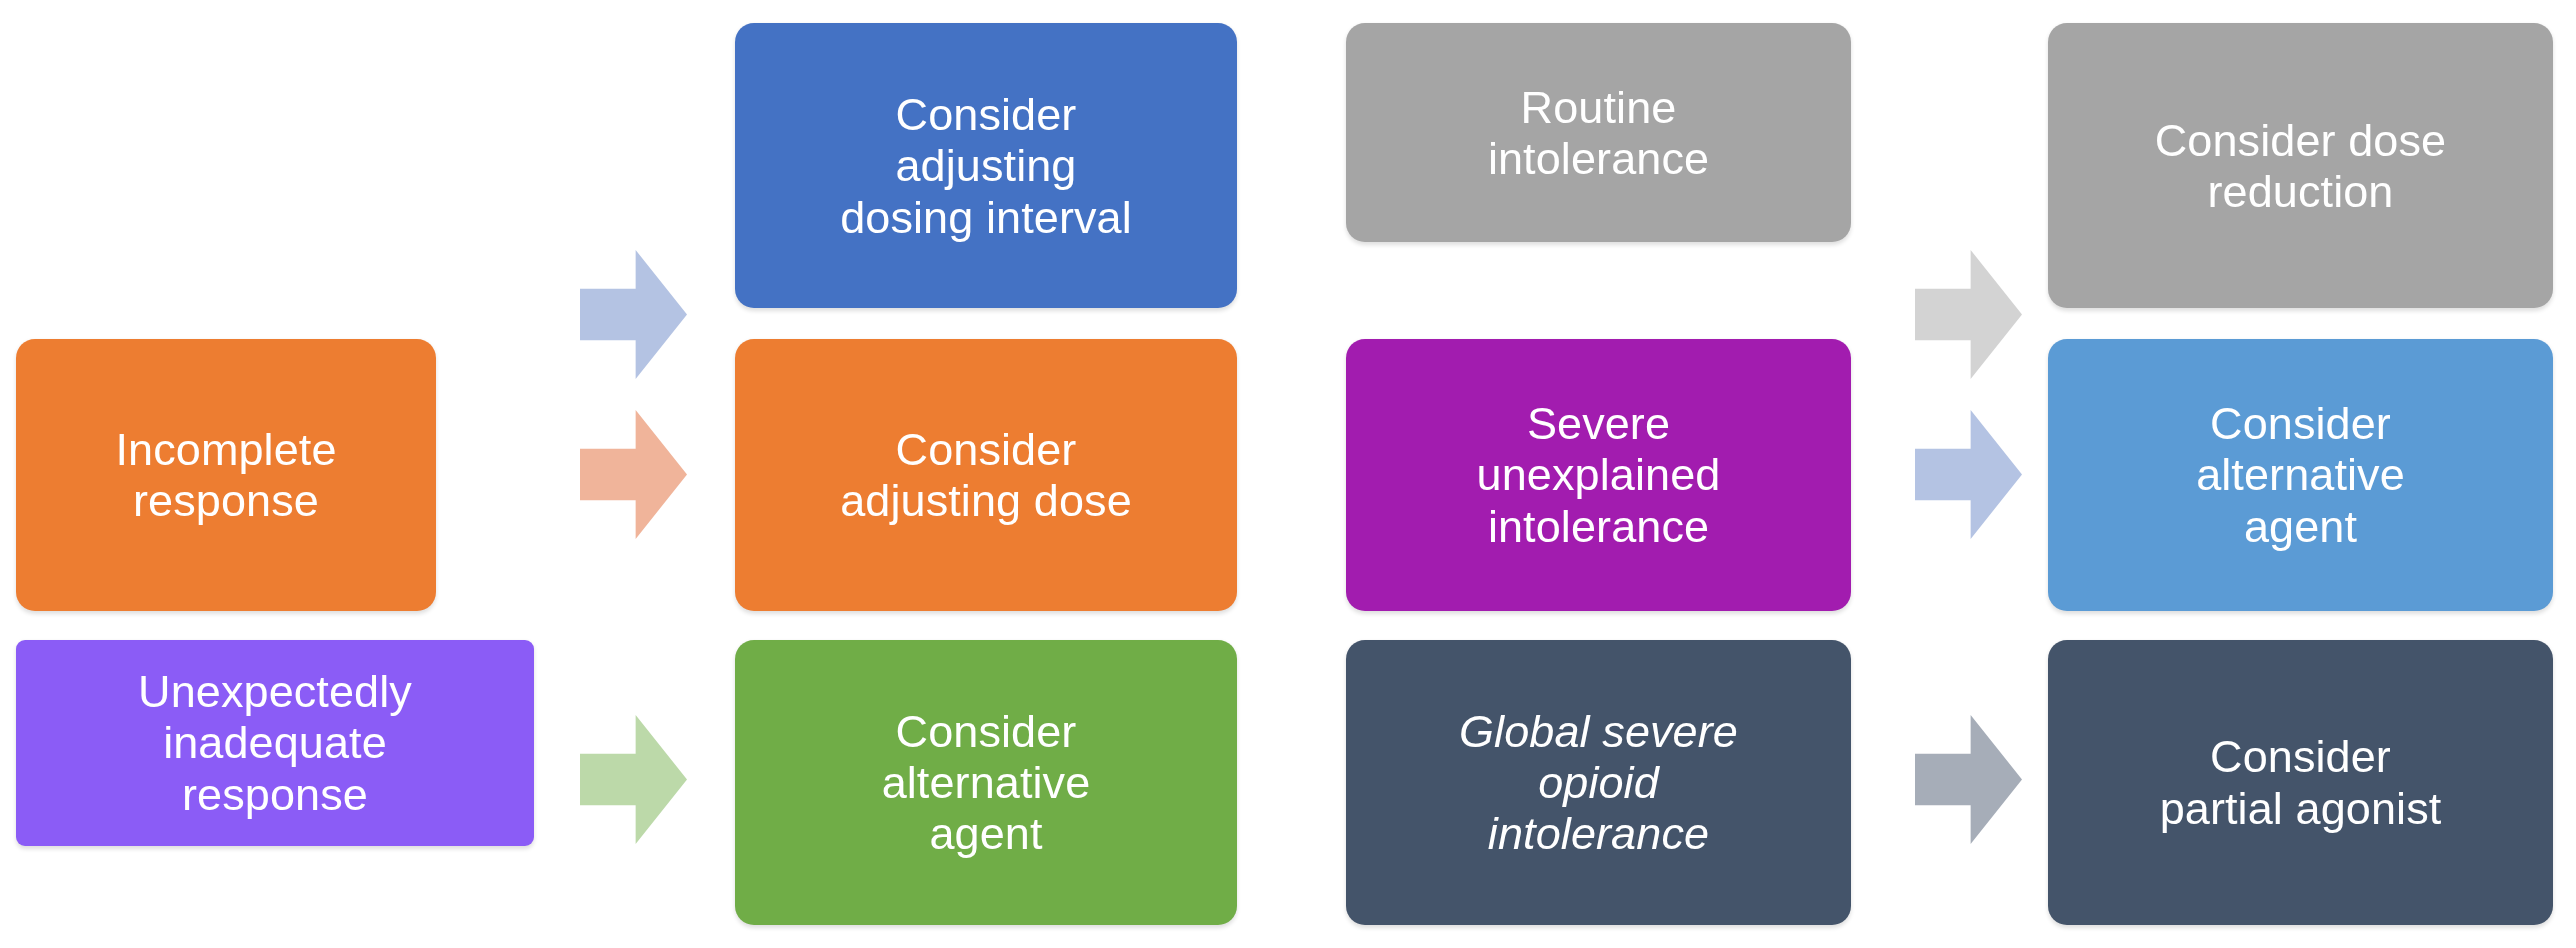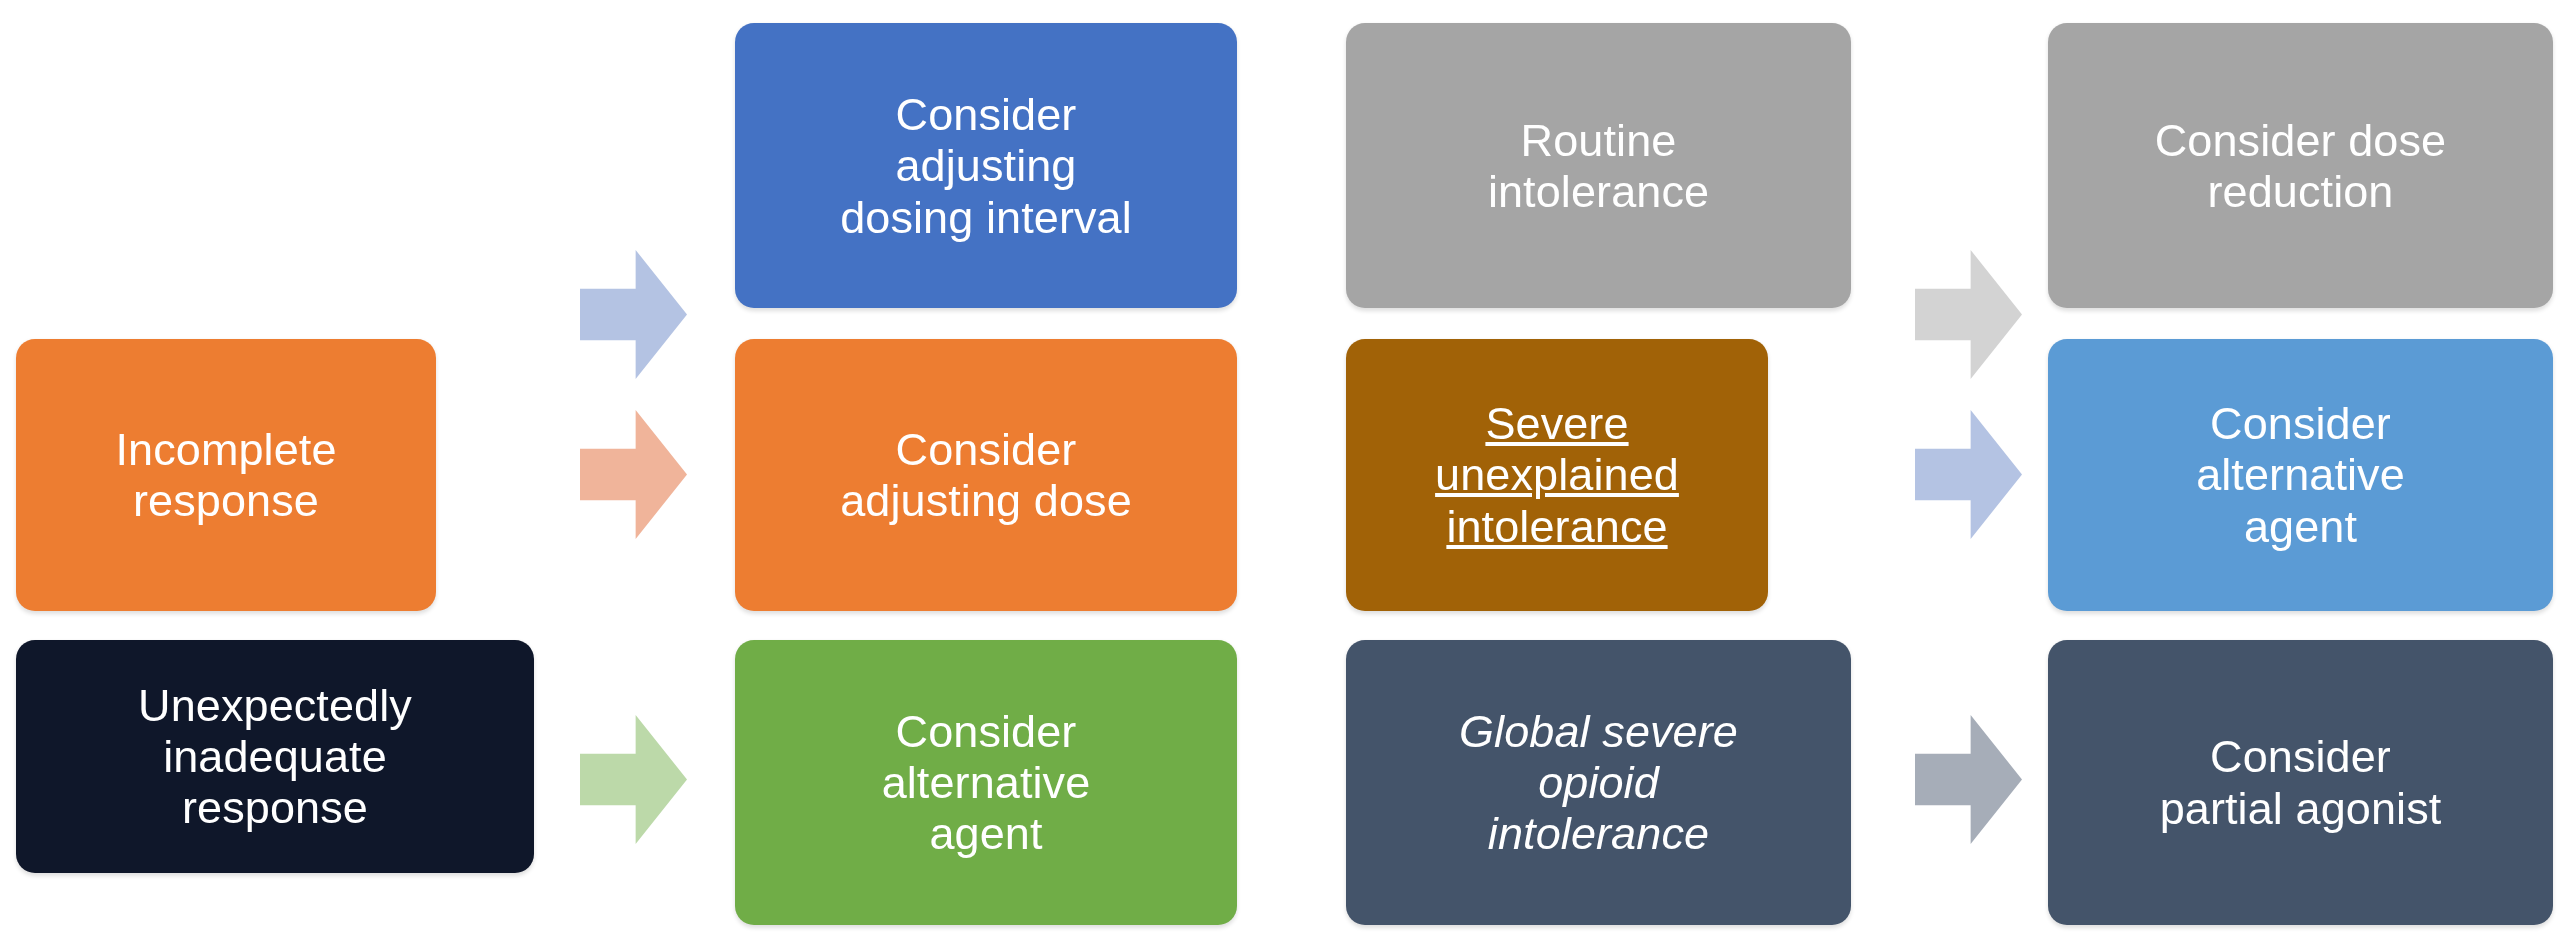--- a/index.html
+++ b/index.html
@@ -43,35 +43,35 @@
     height: 100%;
   }
 </style>
 </head>
 <body>
 
 <div id="canvas">
     <div class="card" style="left: 735px; top: 23.4px; width: 502px; height: 285px; background: rgb(68, 114, 196);">Consider
 adjusting
 dosing interval</div>
-    <div class="card" style="left: 1346px; top: 23.4px; width: 505px; height: 285px; background: rgb(165, 165, 165);">Routine
+    <div class="card" style="left: 1346px; top: 23.4px; width: 505px; height: 219px; background: rgb(165, 165, 165);">Routine
 intolerance</div>
     <div class="card" style="left: 2048px; top: 23.4px; width: 505px; height: 285px; background: rgb(165, 165, 165);">Consider dose
 reduction</div>
     <div class="card" style="left: 16px; top: 339px; width: 420px; height: 272px; background: rgb(237, 125, 49);">Incomplete
 response</div>
     <div class="card" style="left: 735px; top: 339px; width: 502px; height: 272px; background: rgb(237, 125, 49);">Consider
 adjusting dose</div>
-    <div class="card" style="left: 1346px; top: 339px; width: 422px; height: 272px; background: #a16207; text-decoration: underline;">Severe
+    <div class="card" style="left: 1346px; top: 339px; width: 505px; height: 272px; background: #a21caf;">Severe
 unexplained
 intolerance</div>
     <div class="card" style="left: 2048px; top: 339px; width: 505px; height: 272px; background: rgb(91, 155, 213);">Consider
 alternative
 agent</div>
-    <div class="card" style="left: 16px; top: 640px; width: 518px; height: 233px; background: #0f172a;">Unexpectedly
+    <div class="card" style="left: 16px; top: 640px; width: 518px; height: 206px; background: #8b5cf6; border-radius: 9px;">Unexpectedly
 inadequate
 response</div>
     <div class="card" style="left: 735px; top: 640px; width: 502px; height: 285px; background: rgb(112, 173, 71);">Consider
 alternative
 agent</div>
     <div class="card" style="left: 1346px; top: 640px; width: 505px; height: 285px; background: rgb(68, 84, 106); font-style: italic;">Global severe
 opioid
 intolerance</div>
     <div class="card" style="left: 2048px; top: 640px; width: 505px; height: 285px; background: rgb(68, 84, 106);">Consider
 partial agonist</div>

